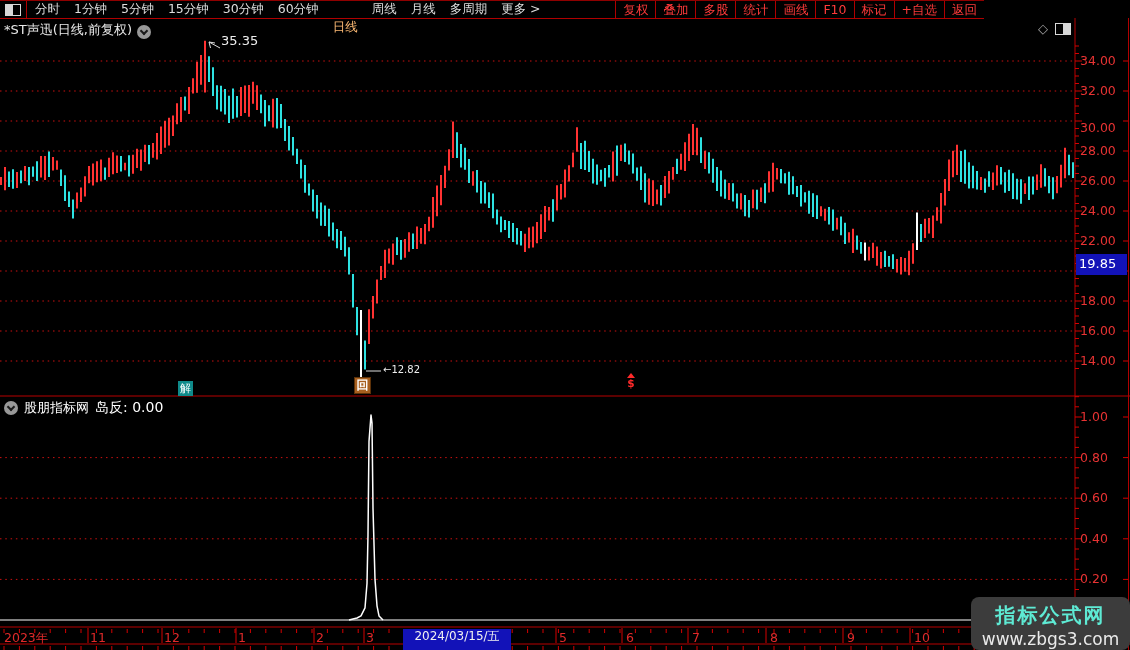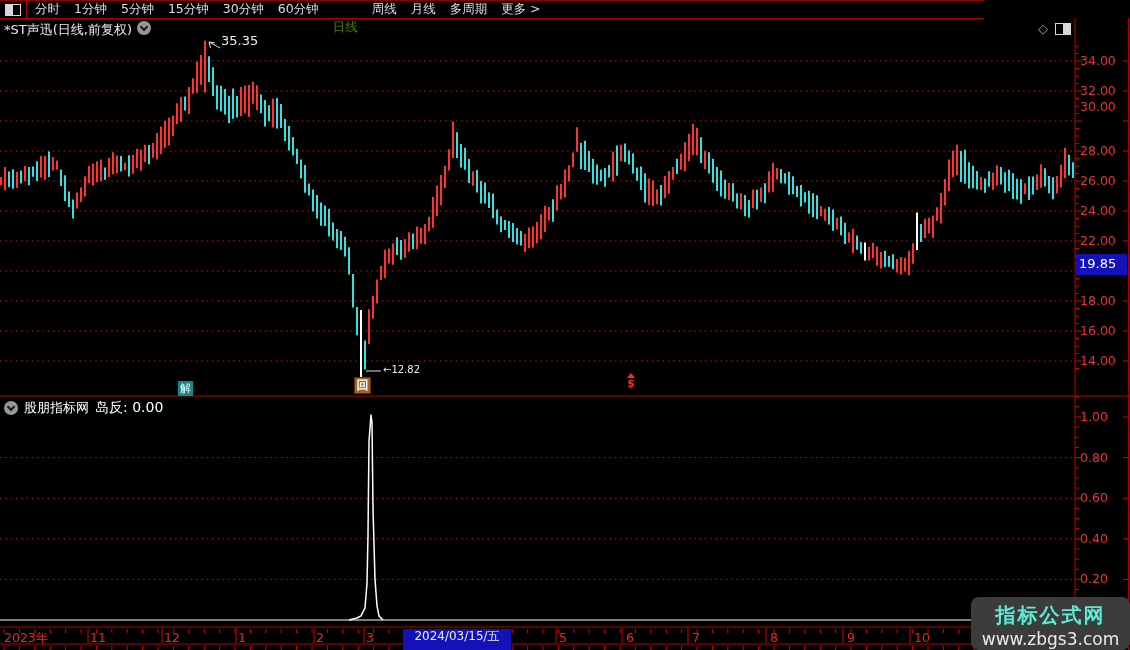--- a/index.html
+++ b/index.html
@@ -9,26 +9,26 @@
   
   .menubar{position:absolute;left:0;top:0;width:984px;height:19px;box-sizing:border-box;
            border-top:1px solid #8f0000;border-bottom:1px solid #b00000;background:#000;
            display:flex;align-items:stretch;z-index:6;}
   .lefticon{width:26px;border-right:1px solid #b00000;display:flex;align-items:center;justify-content:center;}
   .splitsq{width:14px;height:10px;border:1px solid #d8d8d8;display:flex;}
   .splitsq i{display:block;width:50%;height:100%;background:#d8d8d8;}
   .splitsq.rfill{justify-content:flex-end;}
   .menu-left{display:flex;align-items:center;gap:14px;padding-left:8px;flex:1;}
   .menu-left span{color:#dedede;font-size:12.5px;white-space:nowrap;cursor:default;}
-  .menu-left span.active{color:#4d7c0f;margin-top:36px;}
+  .menu-left span.active{color:#fdba74;margin-top:36px;}
   .menu-right{display:flex;align-items:stretch;}
   .menu-right span{color:#ff3a3a;font-size:12.5px;padding:0 7px;border-left:1px solid #b00000;
                    line-height:17px;white-space:nowrap;cursor:default;}
   
-  .titlerow{position:absolute;left:4px;top:21px;display:flex;align-items:flex-start;gap:5px;z-index:3;}
+  .titlerow{position:absolute;left:4px;top:21px;display:flex;align-items:flex-end;gap:5px;z-index:3;}
   .titletext{color:#e8e8e8;font-size:13px;}
   .chevicon{width:14px;height:14px;border-radius:50%;background:#989898;position:relative;display:inline-block;}
   .chevicon::after{content:"";position:absolute;left:4px;top:3px;width:4px;height:4px;
                    border-right:2px solid #1a1a1a;border-bottom:2px solid #1a1a1a;transform:rotate(45deg);}
   .tricons{position:absolute;left:1038px;top:22px;display:flex;align-items:center;gap:7px;z-index:3;}
   .diamond{color:#a8a8a8;font-size:13px;line-height:13px;}
   
   .annhigh{position:absolute;left:221px;top:33px;color:#eeeeee;font-size:13px;z-index:2;}
   .annlow{position:absolute;left:383px;top:364px;color:#eeeeee;font-size:10px;z-index:2;}
   .badge-jie{position:absolute;left:178px;top:381px;width:15px;height:15px;background:#0f8a8a;
@@ -608,20 +608,31 @@
         <span>5分钟</span>
         <span>15分钟</span>
         <span>30分钟</span>
         <span>60分钟</span>
         <span class="active">日线</span>
         <span>周线</span>
         <span>月线</span>
         <span>多周期</span>
         <span>更多 &gt;</span>
       </div>
+    <div class="menu-right" id="menuRight">
+        <span>复权</span>
+        <span>叠加</span>
+        <span>多股</span>
+        <span>统计</span>
+        <span>画线</span>
+        <span>F10</span>
+        <span>标记</span>
+        <span>+自选</span>
+        <span>返回</span>
+      </div>
   </div>
 
   <div class="titlerow">
     <span class="titletext">*ST声迅(日线,前复权)</span>
     <span class="chevicon"></span>
   </div>
 
   <div class="tricons">
     <span class="diamond">◇</span>
     <div class="splitsq rfill">
@@ -647,21 +658,21 @@
     <span class="val">
       <span>岛反:</span> <span>0.00</span>
     </span>
   </div>
 
   <div class="curprice">19.85</div>
 
   <div id="overlay">
       <div class="plabel" style="top:53px">34.00</div>
       <div class="plabel" style="top:83px">32.00</div>
-      <div class="plabel" style="top:99px">30.00</div>
+      <div class="plabel" style="top:120px">30.00</div>
       <div class="plabel" style="top:143px">28.00</div>
       <div class="plabel" style="top:173px">26.00</div>
       <div class="plabel" style="top:203px">24.00</div>
       <div class="plabel" style="top:233px">22.00</div>
       <div class="plabel" style="top:263px">20.00</div>
       <div class="plabel" style="top:293px">18.00</div>
       <div class="plabel" style="top:323px">16.00</div>
       <div class="plabel" style="top:353px">14.00</div>
       <div class="plabel" style="top:409px">1.00</div>
       <div class="plabel" style="top:450px">0.80</div>

